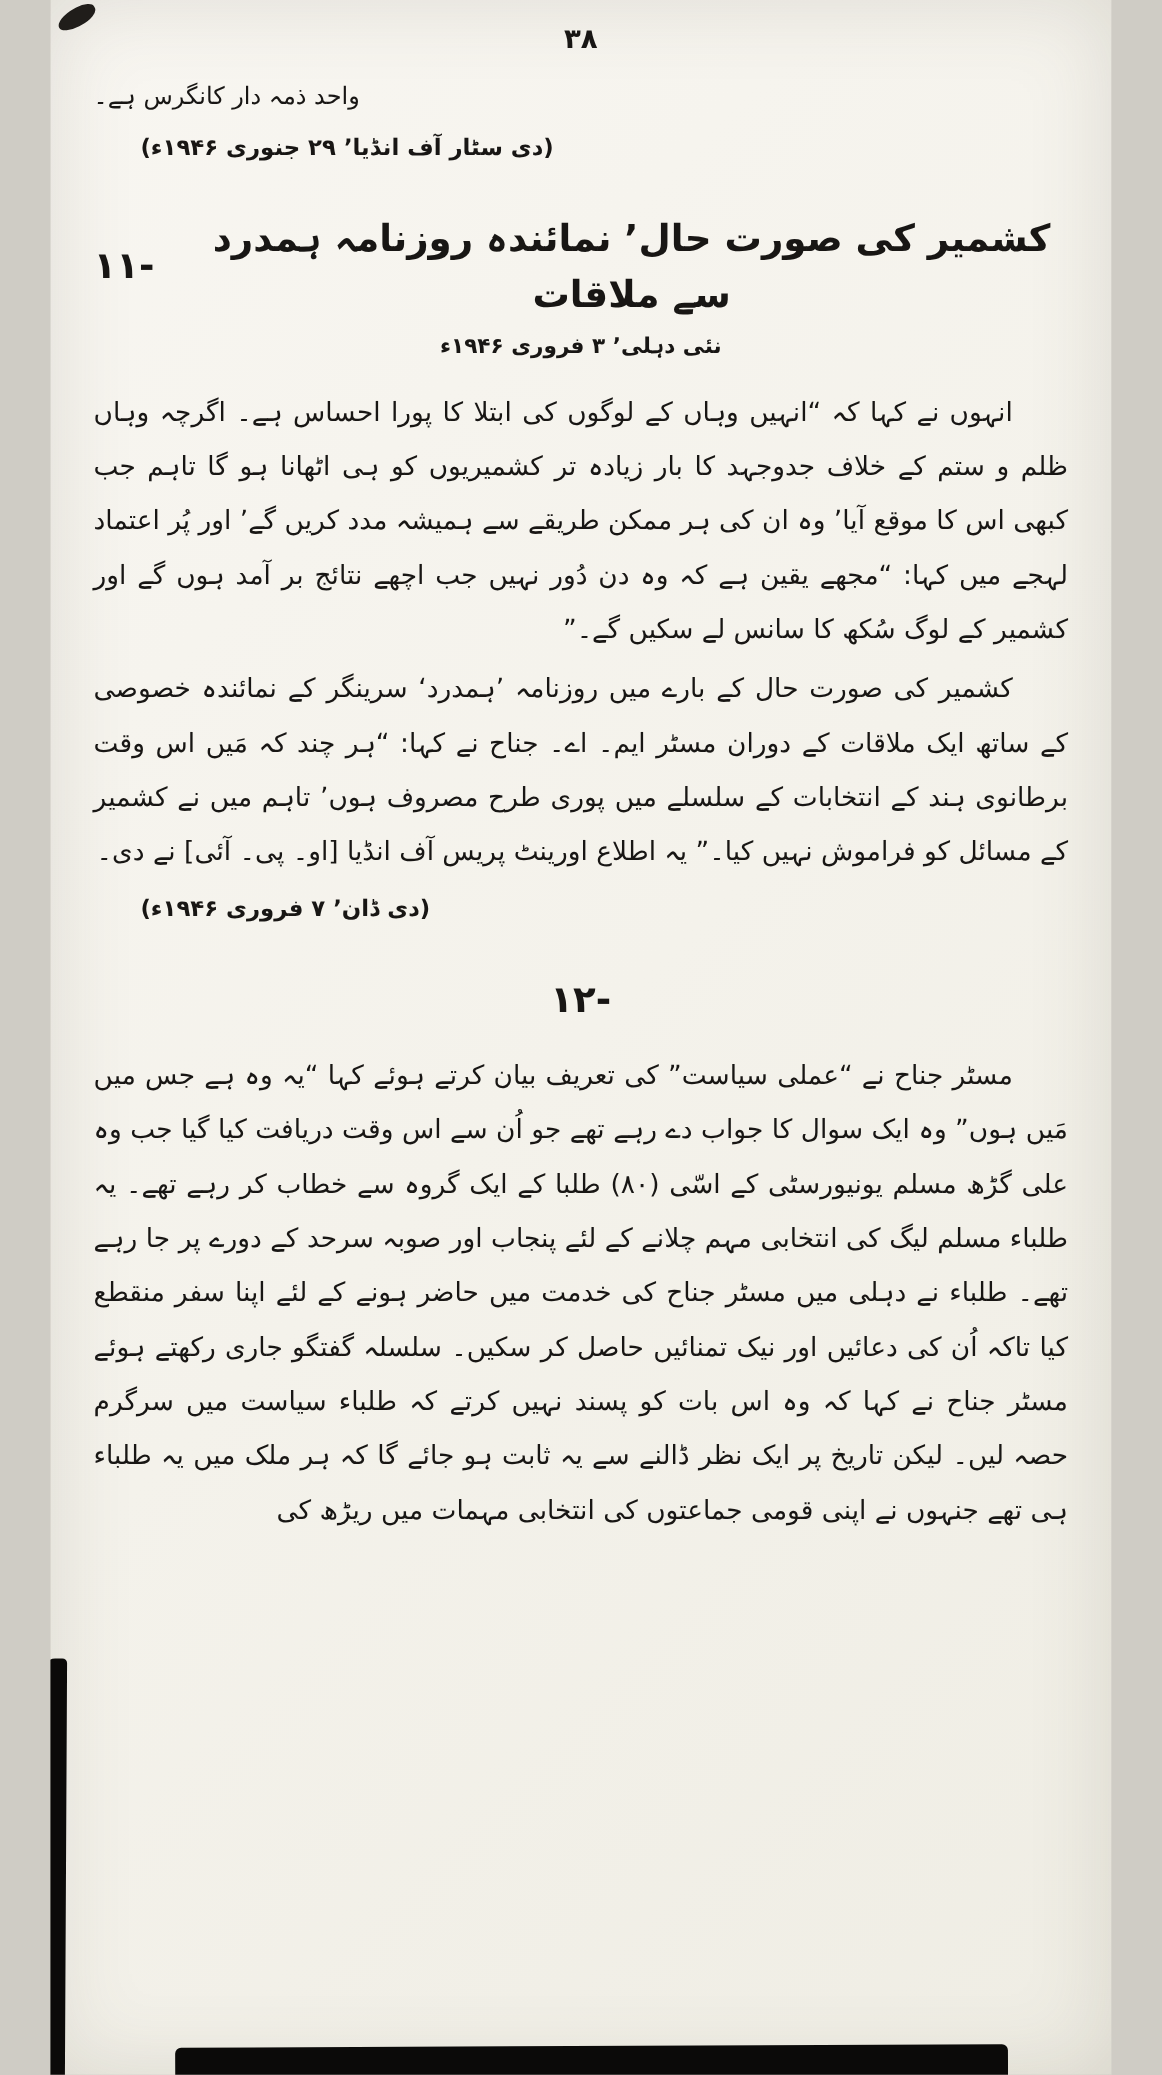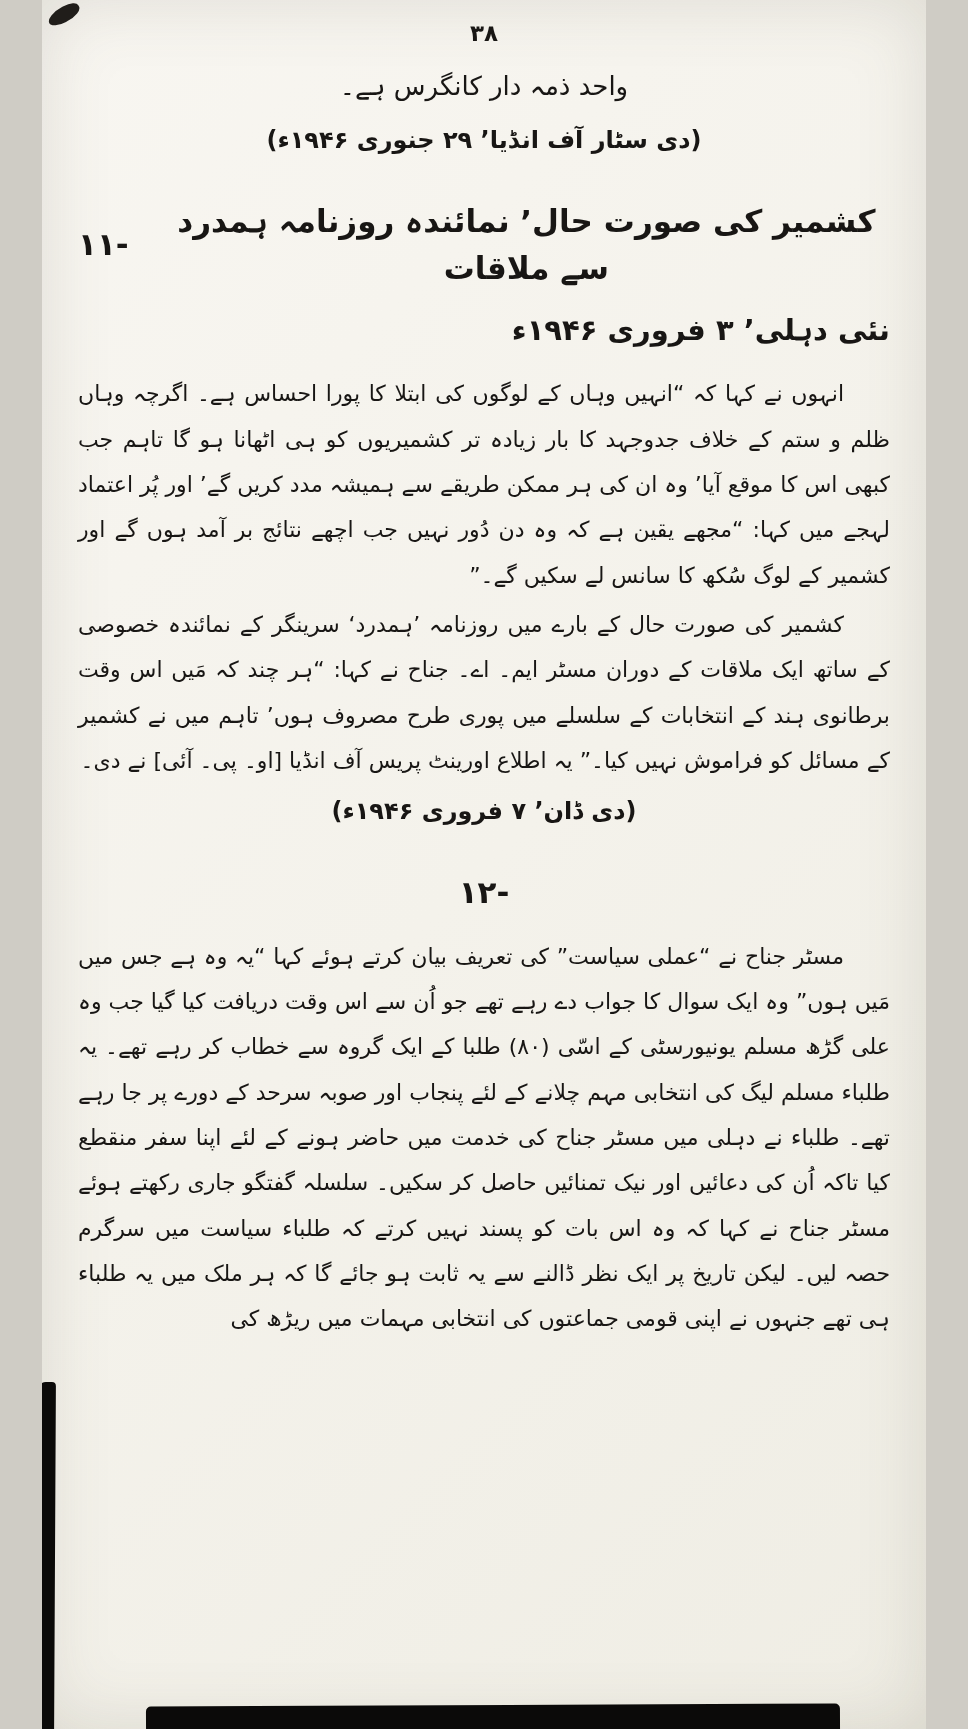--- a/index.html
+++ b/index.html
@@ -23,63 +23,65 @@
   .page-number {
     text-align: center;
     font-size: 23px;
     font-weight: bold;
     padding-top: 20px;
     letter-spacing: 2px;
   }
 
   .carryover {
     direction: rtl;
-    text-align: center;
-    font-size: 26px;
+    text-align: left;
+    font-size: 20px;
     line-height: 2.0;
     margin-top: 14px;
   }
 
   .body-para {
     direction: rtl;
     text-align: justify;
     text-indent: 46px;
     font-size: 22px;
     line-height: 2.06;
     margin: 6px 0 0 0;
   }
 
   .citation {
     direction: rtl;
-    text-align: center;
-    font-size: 24px;
+    text-align: left;
+    font-size: 19px;
     font-weight: 600;
     line-height: 2.0;
     margin-top: 4px;
+    margin-left: 39px;
   }
 
   .section-heading {
     display: flex;
     direction: ltr;
     justify-content: center;
     align-items: center;
     gap: 34px;
     font-weight: bold;
     font-size: 31px;
     margin-top: 34px;
     line-height: 1.5;
   }
   .heading-number { letter-spacing: 2px; white-space: nowrap; }
   .heading-title { direction: rtl; text-align: center; }
 
   .dateline {
     direction: rtl;
-    font-size: 29px;
+    text-align: center;
+    font-size: 18px;
     font-weight: bold;
-    margin-top: 16px;
+    margin-top: 6px;
     line-height: 1.6;
   }
 
   .section-body { margin-top: 18px; }
   .section-body .body-para + .body-para { margin-top: 4px; }
 
   
   .artifact { position: absolute; background: #0b0a09; }
   .artifact-bottom {
     left: 104px; right: 86px; bottom: -8px; height: 32px;

